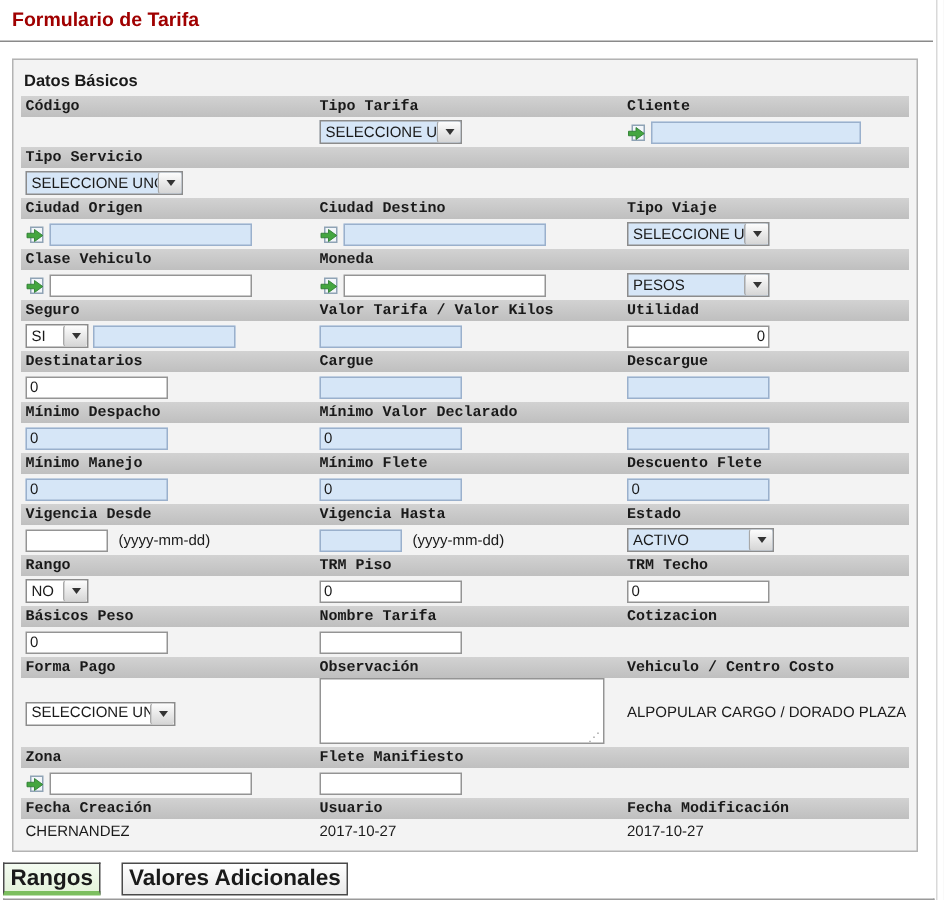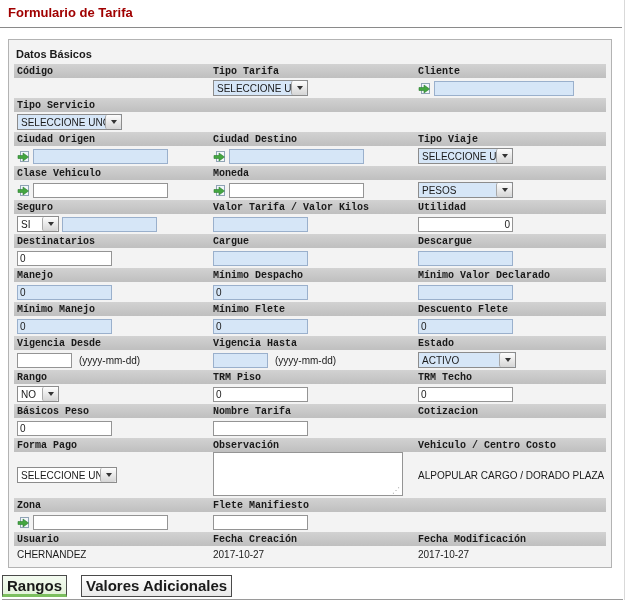--- a/index.html
+++ b/index.html
@@ -231,21 +231,20 @@
     </div>
     <div class="cell">
       <input class="ti blue w95" value="" style="">
     </div>
     <div class="cell">
       <input class="ti blue w95" value="" style="">
     </div>
   </div>
 
   <div class="labelbar">
-    <span>Manejo</span>
     <span>Mínimo Despacho</span>
     <span>Mínimo Valor Declarado</span>
   </div>
   <div class="valrow">
     <div class="cell">
       <input class="ti blue w95" value="0" style="">
     </div>
     <div class="cell">
       <input class="ti blue w95" value="0" style="">
     </div>
@@ -371,22 +370,22 @@
         </span>
       <input class="ti w135" value="" style="">
     </div>
     <div class="cell">
       <input class="ti w95" value="" style="">
     </div>
     <div class="cell"></div>
   </div>
 
   <div class="labelbar">
+    <span>Fecha Creación</span>
     <span>Usuario</span>
-    <span>Fecha Creación</span>
     <span>Fecha Modificación</span>
   </div>
   <div class="valrow textrow">
     <div class="cell">
       <span class="plain-val">CHERNANDEZ</span>
     </div>
     <div class="cell">
       <span class="plain-val">2017-10-27</span>
     </div>
     <div class="cell">

